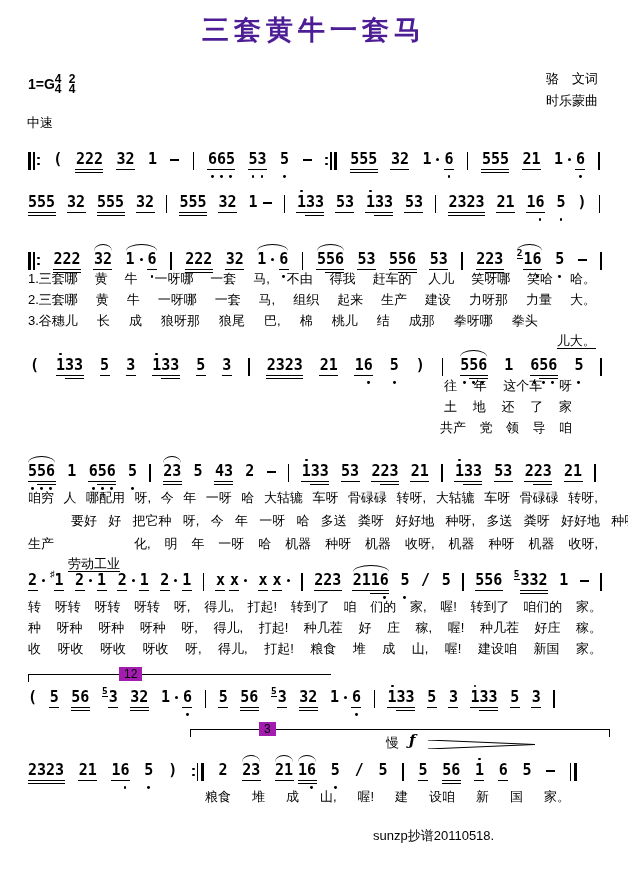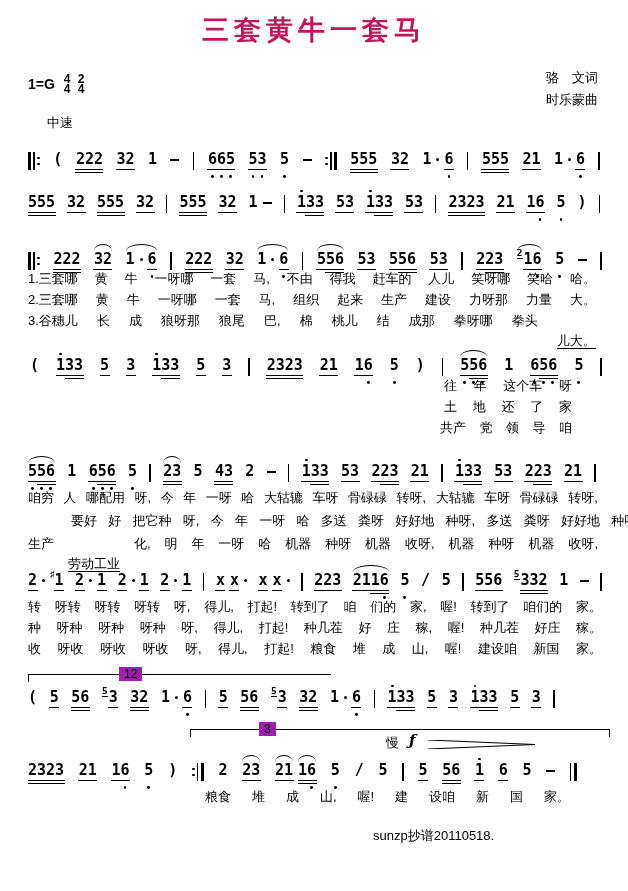--- a/index.html
+++ b/index.html
@@ -1,26 +1,26 @@
 <!DOCTYPE html>
 <html><head>
 <meta charset="utf-8">
 <style>
   html,body{margin:0;padding:0;background:#fff;}
   .sheet{position:relative;width:628px;height:891px;background:#ffffff;overflow:hidden;
          font-family:"Liberation Sans",sans-serif;color:#000;}
   .title{position:absolute;top:12px;left:0;right:0;text-align:center;
          font-family:"DejaVu Serif",serif;font-weight:700;font-size:27px;
-         color:#be185d;letter-spacing:5px;}
+         color:#4c1d95;letter-spacing:5px;}
   .keysig{position:absolute;left:28px;top:74px;display:flex;align-items:center;
           font-weight:700;font-size:14px;}
-  .meter{display:flex;flex-direction:column;margin-left:9px;font-size:12px;
+  .meter{display:flex;flex-direction:column;margin-left:0;font-size:12px;
          line-height:10px;text-align:center;letter-spacing:2px;}
-  .credits{position:absolute;right:30px;top:68px;text-align:right;font-size:13px;line-height:22px;font-family:Liberation Mono, monospace;}
-  .tempo{position:absolute;left:27px;top:114px;font-size:13px;margin-left:20px;}
+  .credits{position:absolute;right:30px;top:68px;text-align:right;font-size:13px;line-height:22px;}
+  .tempo{position:absolute;left:27px;top:114px;font-size:13px;}
   .footer{position:absolute;left:373px;top:827px;font-size:13px;font-family:Liberation Sans, sans-serif;}
 
   
   .mline{position:absolute;display:flex;justify-content:space-between;align-items:flex-start;height:26px;}
   .un{display:inline-flex;align-items:flex-start;gap:5px;position:relative;}
   .tk{display:inline-flex;align-items:flex-start;position:relative;}
   .slur::before{content:"";position:absolute;left:0;right:0;top:-8px;height:6px;
         border-top:1.4px solid #000;border-radius:50% 50% 0 0/100% 100% 0 0;}
   .dg{position:relative;display:inline-block;width:9px;text-align:center;font-style:normal;
       font-family:"DejaVu Sans Mono",monospace;font-weight:700;font-size:15px;line-height:15px;

